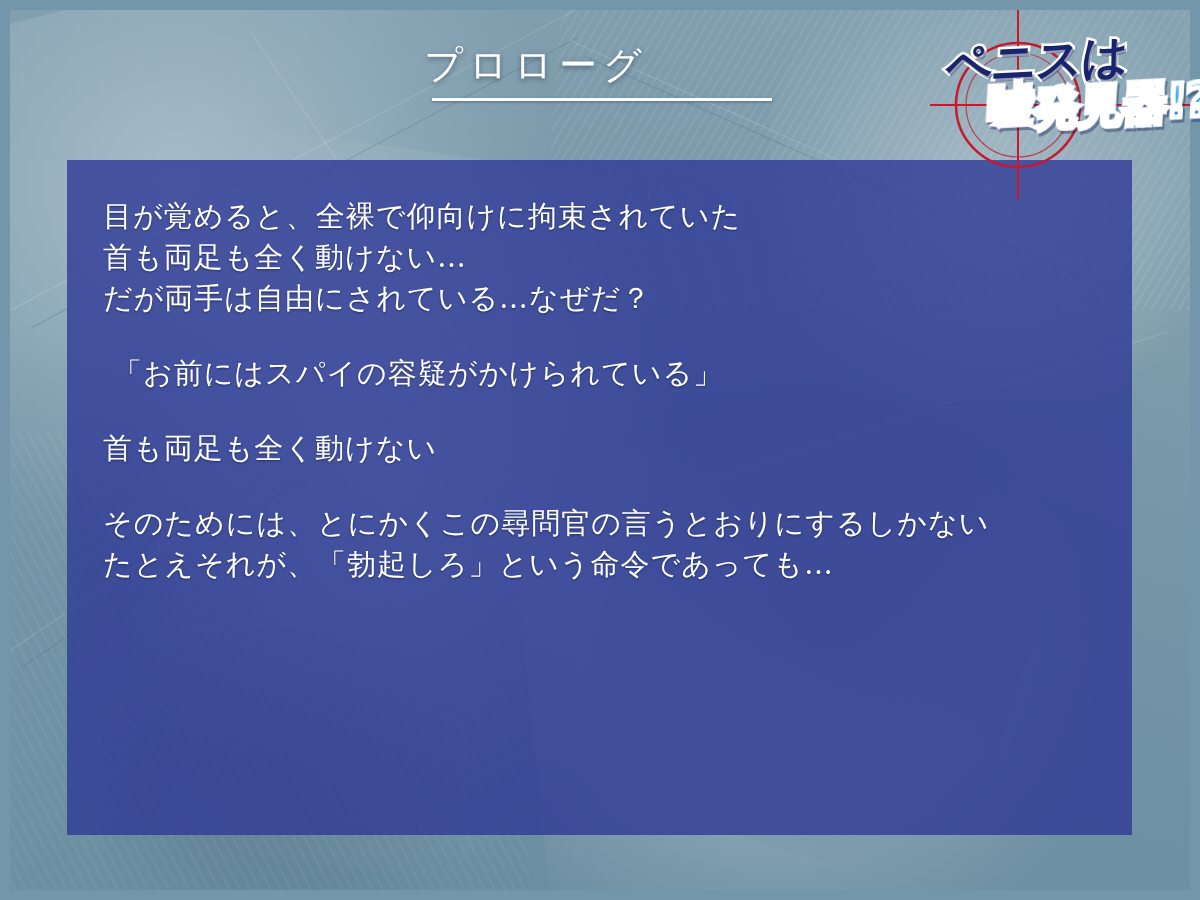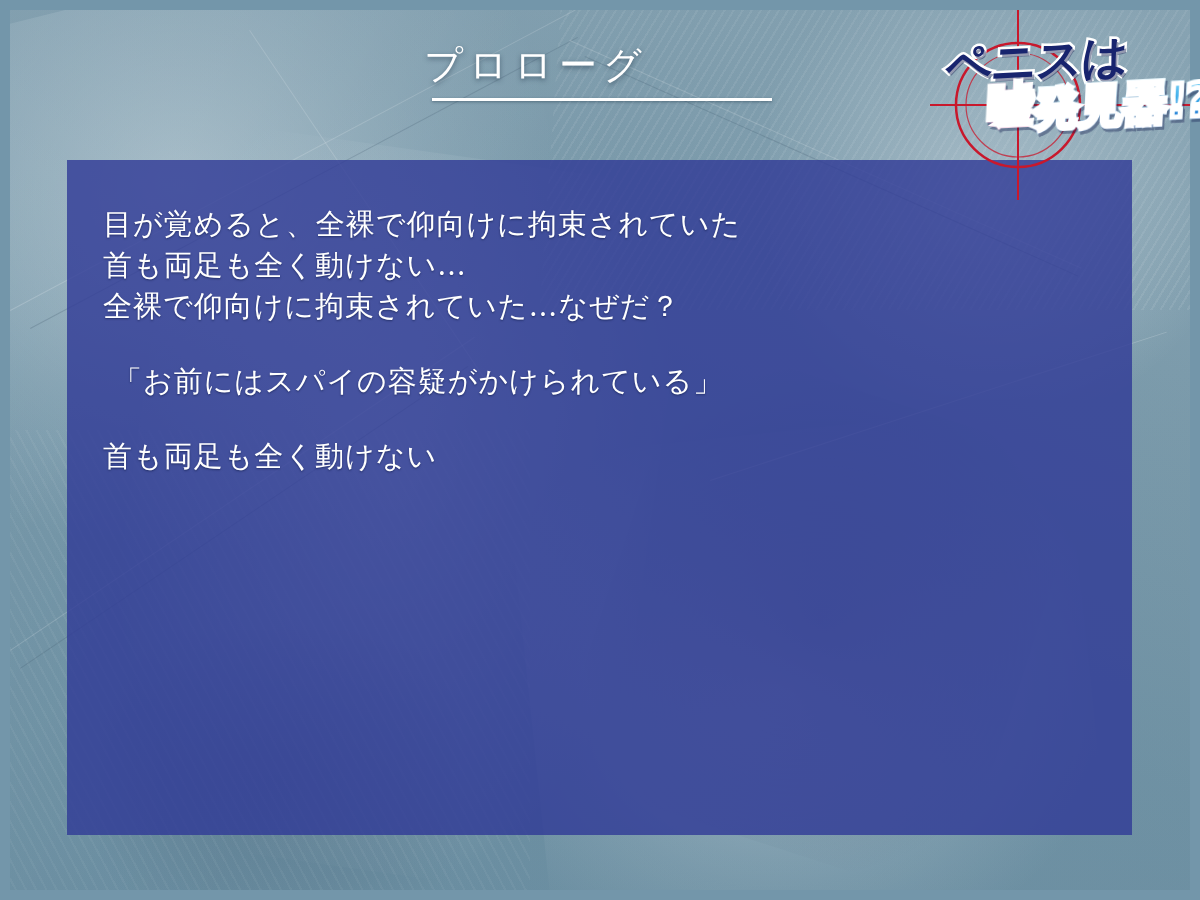--- a/index.html
+++ b/index.html
@@ -207,21 +207,21 @@
     top: 160px;
     width: 1065px;
     height: 675px;
     background: rgba(48,58,150,0.80);
     z-index: 3;
     overflow: hidden;
   }
   .panel-body {
     position: absolute;
     left: 36px;
-    top: 44px;
+    top: 36px;
     right: 18px;
   }
   .para {
     margin: 0 0 34px 0;
   }
   .para:last-child { margin-bottom: 0; }
   .line {
     color: #ffffff;
     font-family: "DejaVu Serif", serif;
     font-size: 29px;
@@ -276,24 +276,28 @@
       <div class="logo-uso">嘘</div>
       <div class="logo-l2" style="left:104px;">発見器!?</div>
     </div>
   </div>
 
   <div class="panel">
     <div class="panel-body" id="panel-body">
         <div class="para">
           <div class="line">目が覚めると、全裸で仰向けに拘束されていた</div>
           <div class="line">首も両足も全く動けない…</div>
-          <div class="line">全裸で仰向けに拘束されていた…なぜだ？</div>
+          <div class="line">だが両手は自由にされている…なぜだ？</div>
         </div>
         <div class="para quote">
           <div class="line">「お前にはスパイの容疑がかけられている」</div>
         </div>
         <div class="para">
           <div class="line">首も両足も全く動けない</div>
         </div>
+        <div class="para">
+          <div class="line">そのためには、とにかくこの尋問官の言うとおりにするしかない</div>
+          <div class="line">たとえそれが、「勃起しろ」という命令であっても…</div>
+        </div>
       </div>
   </div>
 
 </div>
 
 </body></html>

